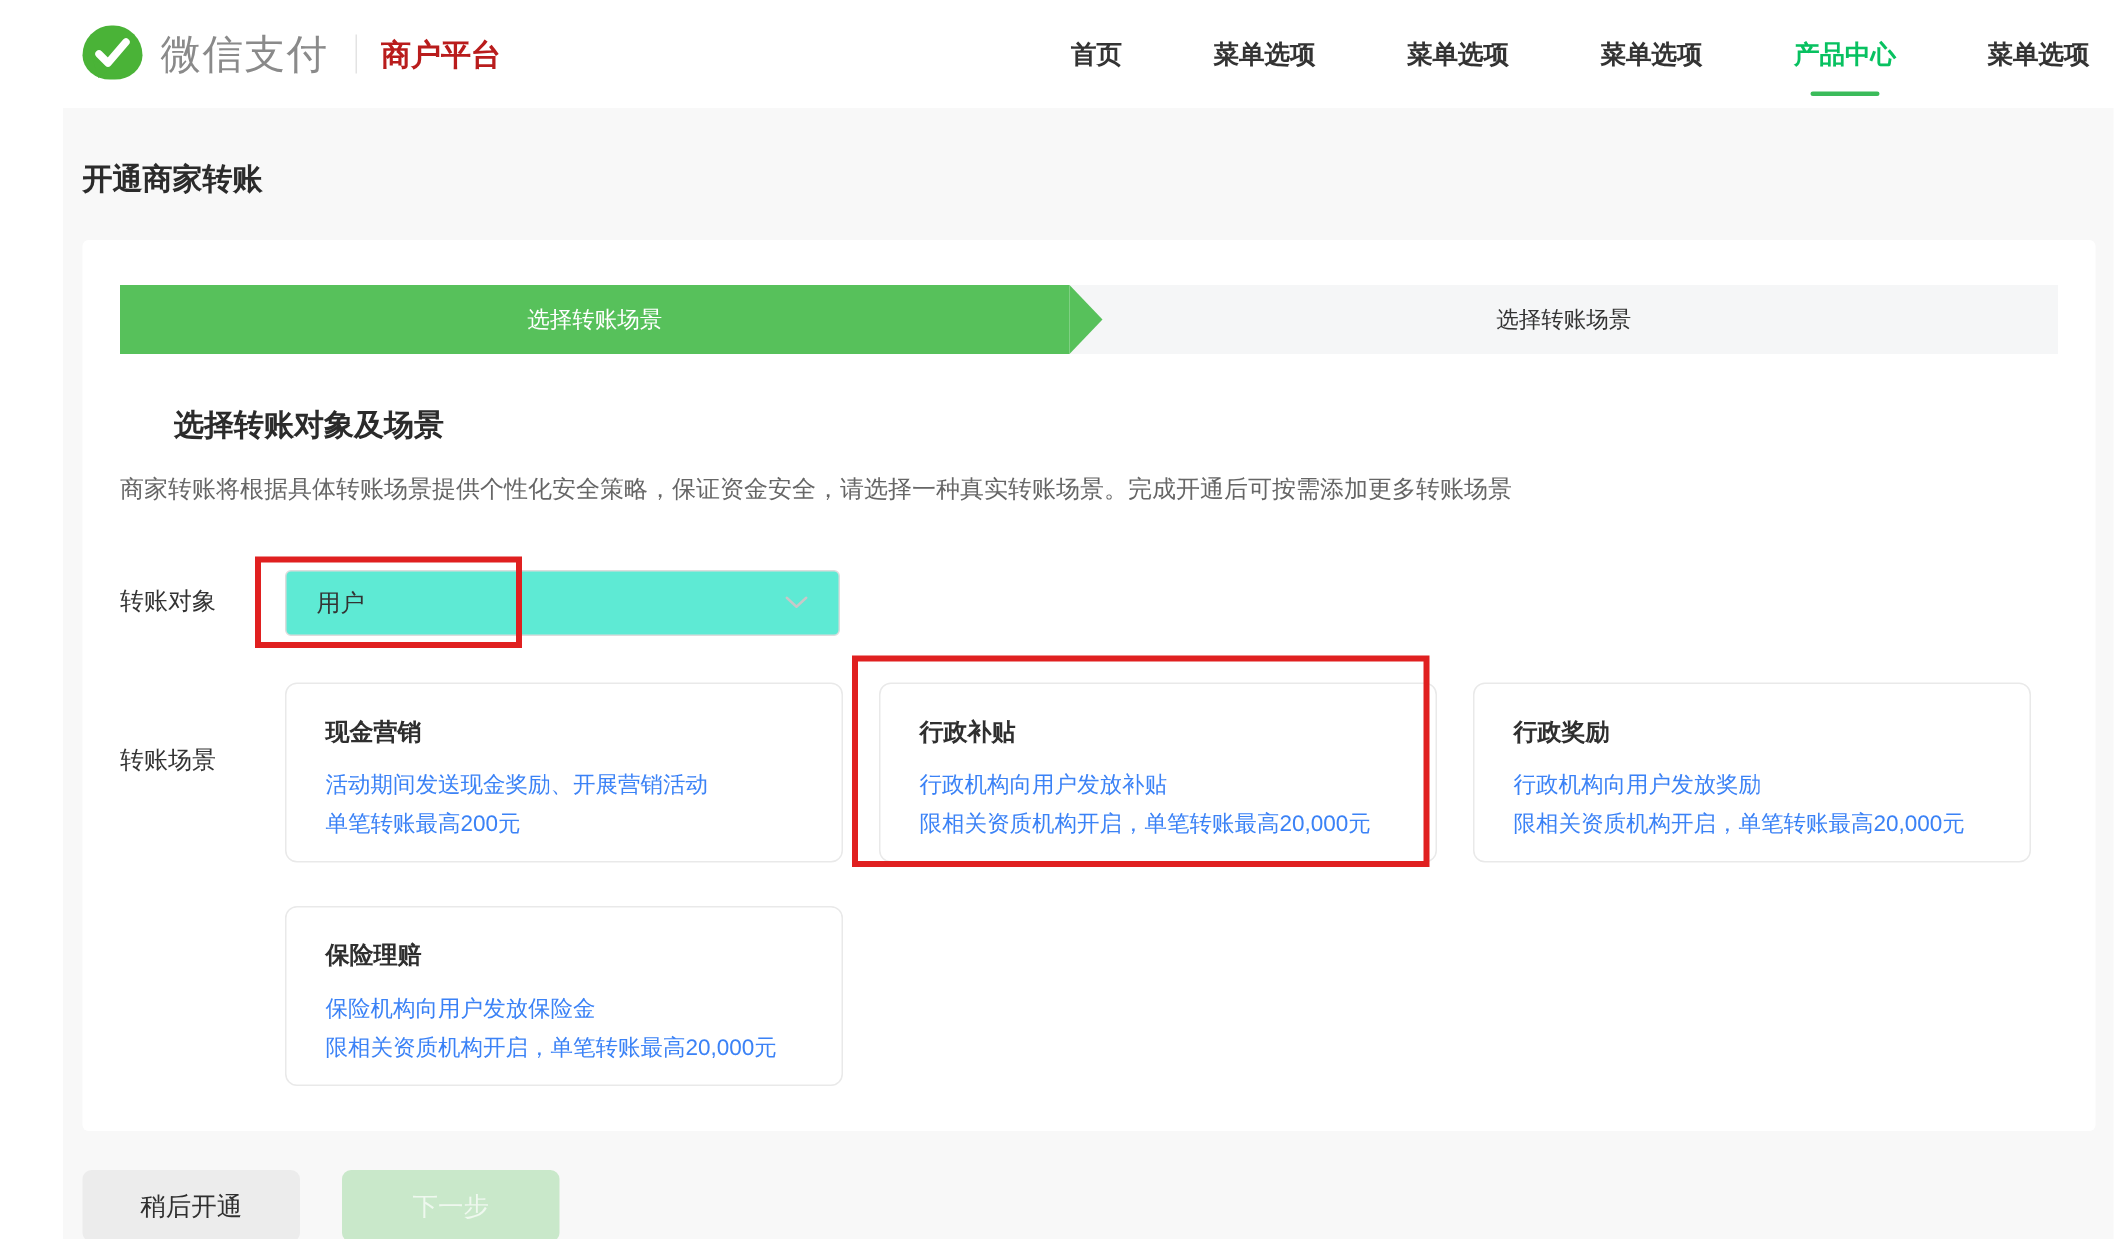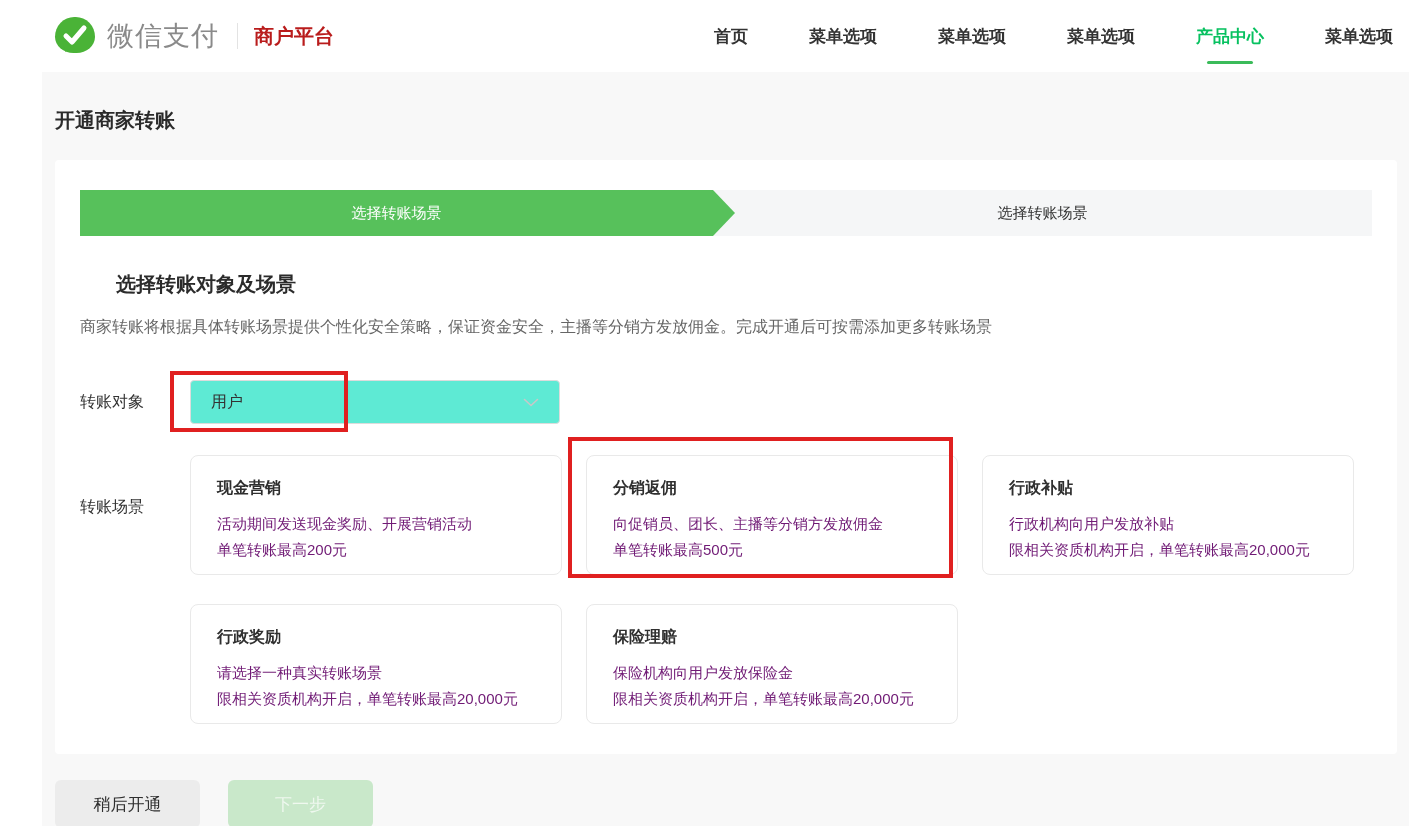--- a/index.html
+++ b/index.html
@@ -189,21 +189,21 @@
     cursor: pointer;
   }
   .scene-card .scene-title {
     font-size: 16px;
     font-weight: 700;
     color: #2f2f2f;
     margin-bottom: 12px;
   }
   .scene-card .scene-line {
     font-size: 15px;
-    color: #701a75;
+    color: #3b82f6;
     line-height: 26px;
     white-space: nowrap;
   }
 
   
   .hl-box {
     position: absolute;
     border: 4px solid #e02020;
     pointer-events: none;
     z-index: 5;
@@ -265,21 +265,21 @@
   <div class="page-title">开通商家转账</div>
 
   <div class="card">
 
     <div class="steps">
       <div class="step1">选择转账场景</div>
       <div class="step2">选择转账场景</div>
     </div>
 
     <div class="section-heading">选择转账对象及场景</div>
-    <div class="section-desc">商家转账将根据具体转账场景提供个性化安全策略，保证资金安全，主播等分销方发放佣金。完成开通后可按需添加更多转账场景</div>
+    <div class="section-desc">商家转账将根据具体转账场景提供个性化安全策略，保证资金安全，请选择一种真实转账场景。完成开通后可按需添加更多转账场景</div>
 
     <div class="form-row">
       <div class="form-label">转账对象</div>
       <div class="select-box">
         <span>用户</span>
         <span>
           <svg width="16" height="9" viewBox="0 0 16 9">
             <polyline points="1.5,1.5 8,7.5 14.5,1.5" fill="none" stroke="#c8c8c8" stroke-width="1.6" stroke-linecap="round" stroke-linejoin="round"></polyline>
           </svg>
         </span>
@@ -290,35 +290,30 @@
     <div class="scene-row">
       <div class="scene-label">转账场景</div>
       <div class="scene-grid">
 
         <div class="scene-card">
           <div class="scene-title">现金营销</div>
           <div class="scene-line">活动期间发送现金奖励、开展营销活动</div>
           <div class="scene-line">单笔转账最高200元</div>
         </div>
 
-        <div class="scene-card">
-          <div class="scene-title">分销返佣</div>
-          <div class="scene-line">向促销员、团长、主播等分销方发放佣金</div>
-          <div class="scene-line">单笔转账最高500元</div>
-        </div>
 
         <div class="scene-card">
           <div class="scene-title">行政补贴</div>
           <div class="scene-line">行政机构向用户发放补贴</div>
           <div class="scene-line">限相关资质机构开启，单笔转账最高20,000元</div>
         </div>
 
         <div class="scene-card">
           <div class="scene-title">行政奖励</div>
-          <div class="scene-line">请选择一种真实转账场景</div>
+          <div class="scene-line">行政机构向用户发放奖励</div>
           <div class="scene-line">限相关资质机构开启，单笔转账最高20,000元</div>
         </div>
 
         <div class="scene-card">
           <div class="scene-title">保险理赔</div>
           <div class="scene-line">保险机构向用户发放保险金</div>
           <div class="scene-line">限相关资质机构开启，单笔转账最高20,000元</div>
         </div>
 
         <div class="hl-box hl-scene"></div>

